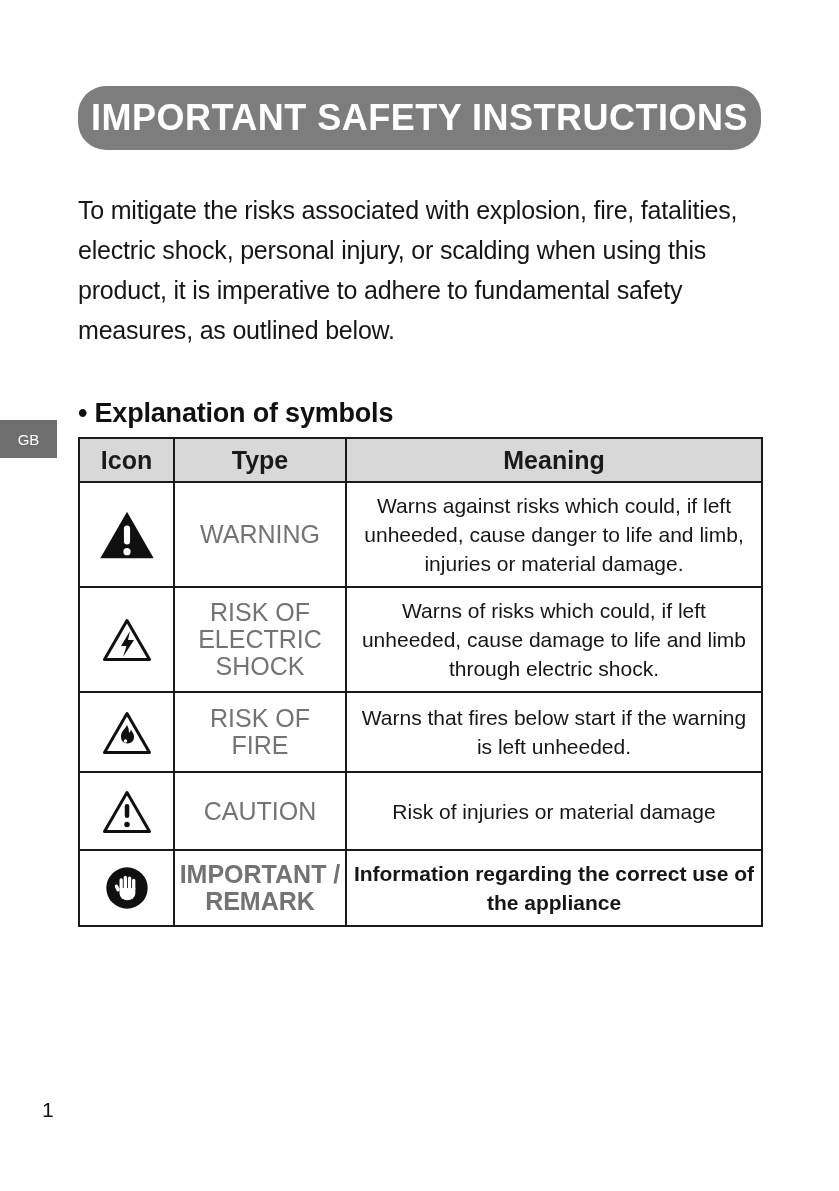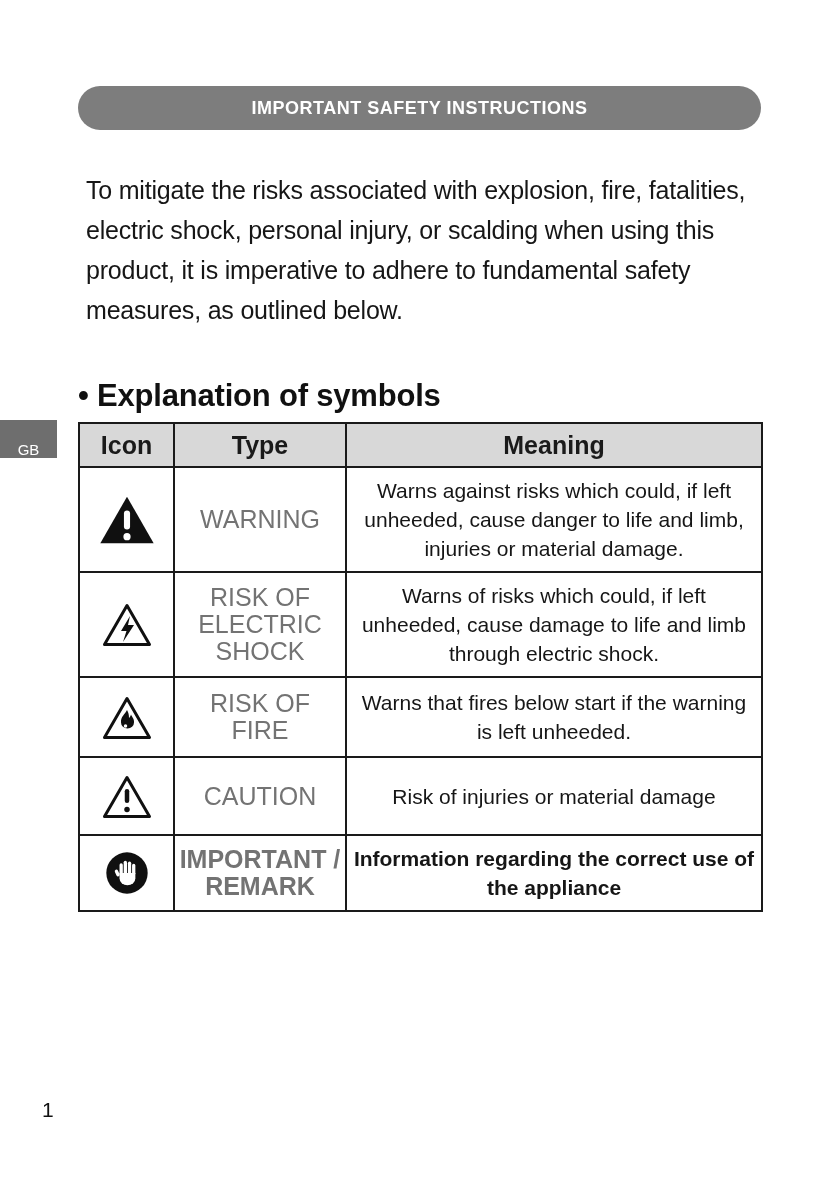--- a/index.html
+++ b/index.html
@@ -13,58 +13,57 @@
     overflow: hidden;
   }
   .content {
     position: absolute;
     left: 78px;
     top: 0;
     width: 683px;
   }
   .header-pill {
     margin-top: 86px;
-    height: 44px;
+    height: 64px;
     background: #7d7d7d;
     border-radius: 28px;
     display: flex;
     align-items: center;
     justify-content: center;
     color: #ffffff;
     font-weight: bold;
-    font-size: 18px;
+    font-size: 36px;
     letter-spacing: 0.5px;
   }
   .intro {
     margin-top: 40px;
     font-size: 25px;
     line-height: 40px;
     white-space: pre-line;
     color: #161616;
     letter-spacing: -0.2px;
-    margin-left: 8px;
   }
   .section-heading {
     margin-top: 48px;
-    font-size: 31px;
+    font-size: 27px;
     font-weight: bold;
     color: #111111;
     letter-spacing: -0.2px;
   }
   .lang-tab {
     position: absolute;
     left: 0;
     top: 420px;
     width: 57px;
     height: 38px;
     background: #6e6e6e;
     color: #ffffff;
     font-size: 15px;
     display: flex;
-    align-items: flex-end;
+    align-items: center;
     justify-content: center;
   }
   table.symbols {
     margin-top: 8px;
     width: 683px;
     border-collapse: collapse;
     table-layout: fixed;
   }
   table.symbols th, table.symbols td {
     border: 2px solid #1a1a1a;

